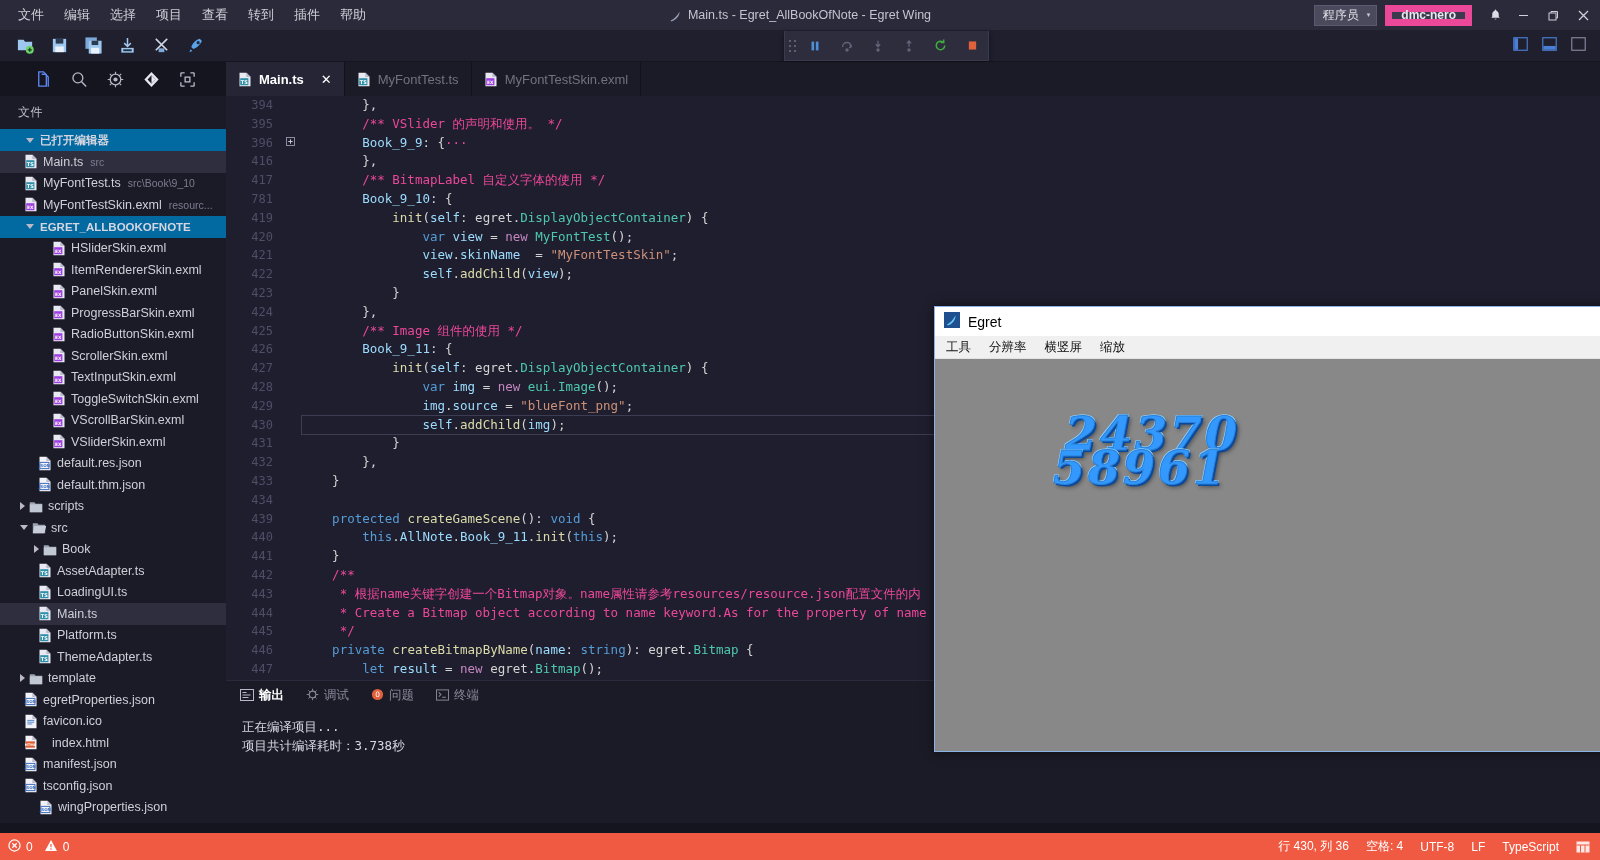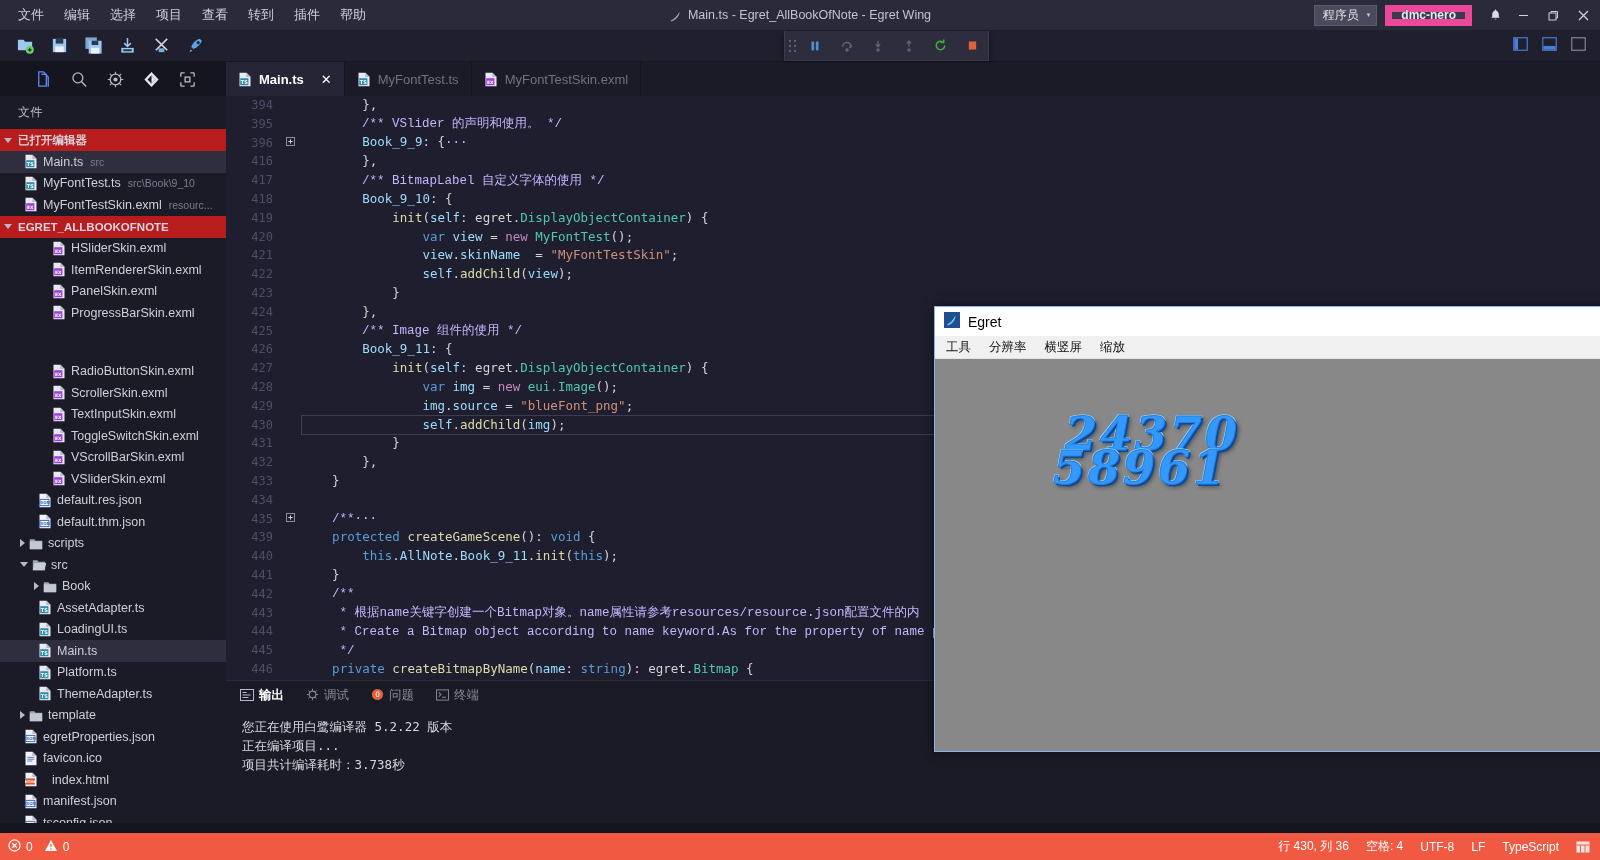--- a/index.html
+++ b/index.html
@@ -86,21 +86,21 @@
   
   .sidebar {
     position: absolute; top: 96px; left: 0; width: 226px; height: 727px;
     background: #1b1b27; overflow: hidden;
   }
   .sb-title {
     font-size: 12px; color: #bfbfcc; padding: 8px 0 8px 18px; letter-spacing: .5px;
   }
   .sec-header {
     display: flex; align-items: center; gap: 4px;
-    height: 22px; padding-left: 2px; background: #b91c1c;
+    height: 22px; padding-left: 24px; background: #0369a1;
     font-size: 11.5px; color: #d6d6e0; font-weight: bold;
   }
   .tri { width: 0; height: 0; margin-left: 2px; margin-right: 2px; }
   .tri.down { border-left: 4px solid transparent; border-right: 4px solid transparent; border-top: 5px solid #b9b9c8; }
   .tri.right { border-top: 4px solid transparent; border-bottom: 4px solid transparent; border-left: 5px solid #b9b9c8; }
   .row {
     display: flex; align-items: center; height: 21.5px; font-size: 12.5px;
     color: #cfcfd8; padding-right: 4px; white-space: nowrap;
   }
   .row.selected { background: #2e2e3e; }
@@ -139,21 +139,21 @@
   }
   .fold {
     width: 16px; flex: none; text-align: center; color: #8a8aa0; font-size: 9px;
   }
   .code { padding-left: 4px; font-family: "DejaVu Sans Mono", monospace; }
   .cur-line { background: transparent; }
   .cur-line .code-inner {
     outline: 1px solid #3c3c52; display:inline-block; padding-right: 700px; text-align: right;
   }
   
-  .c-com  { color: #c4b5fd; font-family: Liberation Mono, monospace; }
+  .c-com  { color: #ec4899; }
   .c-key  { color: #569CD6; }
   .c-key2 { color: #C586C0; }
   .c-fn   { color: #DCDCAA; }
   .c-var  { color: #9CDCFE; }
   .c-str  { color: #CE9178; }
   .c-type { color: #4EC9B0; }
   .c-pl   { color: #D4D4D4; }
   .c-prop { color: #9CDCFE; }
 
   
@@ -527,21 +527,21 @@
           <span class="fi">
             <svg width="14" height="15" viewBox="0 0 14 15" class="ficon">
               <path d="M1.5 .8h7L12.5 4.8v9.4h-11z" fill="#e9e9f2"></path>
               <path d="M8.3 .8L12.5 4.9H8.3z" fill="#b9b9cc"></path>
               <rect x="2.2" y="6.2" width="8.2" height="7" fill="#9d3fe0"></rect>
               <text x="6.3" y="11.7" font-size="4.4" font-family="DejaVu Sans, sans-serif" fill="#ffffff" text-anchor="middle" font-weight="bold">EX</text>
             </svg>
           </span>
           <span class="rlabel">ProgressBarSkin.exml</span>
         </div>
-        <div class="row" style="padding-left: 52px; margin-top: 37px;">
+        <div class="row" style="padding-left: 52px;">
           <span class="fi">
             <svg width="14" height="15" viewBox="0 0 14 15" class="ficon">
               <path d="M1.5 .8h7L12.5 4.8v9.4h-11z" fill="#e9e9f2"></path>
               <path d="M8.3 .8L12.5 4.9H8.3z" fill="#b9b9cc"></path>
               <rect x="2.2" y="6.2" width="8.2" height="7" fill="#9d3fe0"></rect>
               <text x="6.3" y="11.7" font-size="4.4" font-family="DejaVu Sans, sans-serif" fill="#ffffff" text-anchor="middle" font-weight="bold">EX</text>
             </svg>
           </span>
           <span class="rlabel">RadioButtonSkin.exml</span>
         </div>
@@ -825,41 +825,37 @@
   <div class="editor">
     <div id="code-lines">
         <div class="code-line"><span class="ln">394</span><span class="fold"></span><span class="code"><span><span class="c-pl">        },</span></span></span></div>
         <div class="code-line"><span class="ln">395</span><span class="fold"></span><span class="code"><span><span class="c-com">        /** VSlider 的声明和使用。 */</span></span></span></div>
         <div class="code-line"><span class="ln">396</span><span class="fold"><svg width="9" height="9" viewBox="0 0 9 9">
               <rect x=".5" y=".5" width="8" height="8" fill="none" stroke="#8a8aa0"></rect>
               <path d="M4.5 2.3v4.4M2.3 4.5h4.4" stroke="#c8c8d8" stroke-width="1"></path>
             </svg></span><span class="code"><span><span class="c-pl">        </span><span class="c-prop">Book_9_9</span><span class="c-pl">: {</span><span class="c-com">···</span></span></span></div>
         <div class="code-line"><span class="ln">416</span><span class="fold"></span><span class="code"><span><span class="c-pl">        },</span></span></span></div>
         <div class="code-line"><span class="ln">417</span><span class="fold"></span><span class="code"><span><span class="c-com">        /** BitmapLabel 自定义字体的使用 */</span></span></span></div>
-        <div class="code-line"><span class="ln">418</span><span class="fold"></span><span class="code"><span><span class="c-pl">        </span><span class="c-prop">Book_9_10</span><span class="c-pl">: {</span></span></span></div>
+        <div class="code-line"><span class="ln">781</span><span class="fold"></span><span class="code"><span><span class="c-pl">        </span><span class="c-prop">Book_9_10</span><span class="c-pl">: {</span></span></span></div>
         <div class="code-line"><span class="ln">419</span><span class="fold"></span><span class="code"><span><span class="c-pl">            </span><span class="c-fn">init</span><span class="c-pl">(</span><span class="c-var">self</span><span class="c-pl">: egret.</span><span class="c-type">DisplayObjectContainer</span><span class="c-pl">) {</span></span></span></div>
         <div class="code-line"><span class="ln">420</span><span class="fold"></span><span class="code"><span><span class="c-pl">                </span><span class="c-key">var</span><span class="c-pl"> </span><span class="c-var">view</span><span class="c-pl"> = </span><span class="c-key2">new</span><span class="c-pl"> </span><span class="c-type">MyFontTest</span><span class="c-pl">();</span></span></span></div>
         <div class="code-line"><span class="ln">421</span><span class="fold"></span><span class="code"><span><span class="c-pl">                </span><span class="c-var">view</span><span class="c-pl">.</span><span class="c-var">skinName</span><span class="c-pl">  = </span><span class="c-str">"MyFontTestSkin"</span><span class="c-pl">;</span></span></span></div>
         <div class="code-line"><span class="ln">422</span><span class="fold"></span><span class="code"><span><span class="c-pl">                </span><span class="c-var">self</span><span class="c-pl">.</span><span class="c-fn">addChild</span><span class="c-pl">(</span><span class="c-var">view</span><span class="c-pl">);</span></span></span></div>
         <div class="code-line"><span class="ln">423</span><span class="fold"></span><span class="code"><span><span class="c-pl">            }</span></span></span></div>
         <div class="code-line"><span class="ln">424</span><span class="fold"></span><span class="code"><span><span class="c-pl">        },</span></span></span></div>
         <div class="code-line"><span class="ln">425</span><span class="fold"></span><span class="code"><span><span class="c-com">        /** Image 组件的使用 */</span></span></span></div>
         <div class="code-line"><span class="ln">426</span><span class="fold"></span><span class="code"><span><span class="c-pl">        </span><span class="c-prop">Book_9_11</span><span class="c-pl">: {</span></span></span></div>
         <div class="code-line"><span class="ln">427</span><span class="fold"></span><span class="code"><span><span class="c-pl">            </span><span class="c-fn">init</span><span class="c-pl">(</span><span class="c-var">self</span><span class="c-pl">: egret.</span><span class="c-type">DisplayObjectContainer</span><span class="c-pl">) {</span></span></span></div>
         <div class="code-line"><span class="ln">428</span><span class="fold"></span><span class="code"><span><span class="c-pl">                </span><span class="c-key">var</span><span class="c-pl"> </span><span class="c-var">img</span><span class="c-pl"> = </span><span class="c-key2">new</span><span class="c-pl"> </span><span class="c-type">eui.Image</span><span class="c-pl">();</span></span></span></div>
         <div class="code-line"><span class="ln">429</span><span class="fold"></span><span class="code"><span><span class="c-pl">                </span><span class="c-var">img</span><span class="c-pl">.</span><span class="c-var">source</span><span class="c-pl"> = </span><span class="c-str">"blueFont_png"</span><span class="c-pl">;</span></span></span></div>
         <div class="code-line cur-line"><span class="ln">430</span><span class="fold"></span><span class="code"><span class="code-inner"><span class="c-pl">                </span><span class="c-var">self</span><span class="c-pl">.</span><span class="c-fn">addChild</span><span class="c-pl">(</span><span class="c-var">img</span><span class="c-pl">);</span></span></span></div>
         <div class="code-line"><span class="ln">431</span><span class="fold"></span><span class="code"><span><span class="c-pl">            }</span></span></span></div>
         <div class="code-line"><span class="ln">432</span><span class="fold"></span><span class="code"><span><span class="c-pl">        },</span></span></span></div>
         <div class="code-line"><span class="ln">433</span><span class="fold"></span><span class="code"><span><span class="c-pl">    }</span></span></span></div>
         <div class="code-line"><span class="ln">434</span><span class="fold"></span><span class="code"><span><span class="c-pl"></span></span></span></div>
-        <div class="code-line"><span class="ln">435</span><span class="fold"><svg width="9" height="9" viewBox="0 0 9 9">
-              <rect x=".5" y=".5" width="8" height="8" fill="none" stroke="#8a8aa0"></rect>
-              <path d="M4.5 2.3v4.4M2.3 4.5h4.4" stroke="#c8c8d8" stroke-width="1"></path>
-            </svg></span><span class="code"><span><span class="c-com">    /**···</span></span></span></div>
         <div class="code-line"><span class="ln">439</span><span class="fold"></span><span class="code"><span><span class="c-pl">    </span><span class="c-key">protected</span><span class="c-pl"> </span><span class="c-fn">createGameScene</span><span class="c-pl">(): </span><span class="c-key">void</span><span class="c-pl"> {</span></span></span></div>
         <div class="code-line"><span class="ln">440</span><span class="fold"></span><span class="code"><span><span class="c-pl">        </span><span class="c-key">this</span><span class="c-pl">.</span><span class="c-var">AllNote</span><span class="c-pl">.</span><span class="c-var">Book_9_11</span><span class="c-pl">.</span><span class="c-fn">init</span><span class="c-pl">(</span><span class="c-key">this</span><span class="c-pl">);</span></span></span></div>
         <div class="code-line"><span class="ln">441</span><span class="fold"></span><span class="code"><span><span class="c-pl">    }</span></span></span></div>
         <div class="code-line"><span class="ln">442</span><span class="fold"></span><span class="code"><span><span class="c-com">    /**</span></span></span></div>
         <div class="code-line"><span class="ln">443</span><span class="fold"></span><span class="code"><span><span class="c-com">     * 根据name关键字创建一个Bitmap对象。name属性请参考resources/resource.json配置文件的内</span></span></span></div>
         <div class="code-line"><span class="ln">444</span><span class="fold"></span><span class="code"><span><span class="c-com">     * Create a Bitmap object according to name keyword.As for the property of name p</span></span></span></div>
         <div class="code-line"><span class="ln">445</span><span class="fold"></span><span class="code"><span><span class="c-com">     */</span></span></span></div>
         <div class="code-line"><span class="ln">446</span><span class="fold"></span><span class="code"><span><span class="c-pl">    </span><span class="c-key">private</span><span class="c-pl"> </span><span class="c-fn">createBitmapByName</span><span class="c-pl">(</span><span class="c-var">name</span><span class="c-pl">: </span><span class="c-key">string</span><span class="c-pl">): egret.</span><span class="c-type">Bitmap</span><span class="c-pl"> {</span></span></span></div>
         <div class="code-line"><span class="ln">447</span><span class="fold"></span><span class="code"><span><span class="c-pl">        </span><span class="c-key">let</span><span class="c-pl"> </span><span class="c-var">result</span><span class="c-pl"> = </span><span class="c-key2">new</span><span class="c-pl"> egret.</span><span class="c-type">Bitmap</span><span class="c-pl">();</span></span></span></div>
       </div>
@@ -890,21 +886,20 @@
         </div>
         <div class="ptab">
           <span><svg width="13" height="12" viewBox="0 0 14 12">
               <rect x=".5" y=".5" width="13" height="11" fill="none" stroke="#8a8a9c"></rect>
               <path d="M3 3.2l2.3 2.3L3 7.8M6.6 8.4h4" stroke="#8a8a9c" stroke-width="1.1" fill="none"></path>
             </svg></span>
           <span>终端</span>
         </div>
       </div>
     <div class="panel-body" id="panel-body">
-        <div>您正在使用白鹭编译器 5.2.22 版本</div>
         <div>正在编译项目...</div>
         <div>项目共计编译耗时：3.738秒</div>
       </div>
   </div>
 
   <div class="egret-win">
     <div class="egret-title">
       <span>
         <svg width="16" height="16" viewBox="0 0 16 16">
             <rect width="16" height="16" fill="#1f4f8f"></rect>

